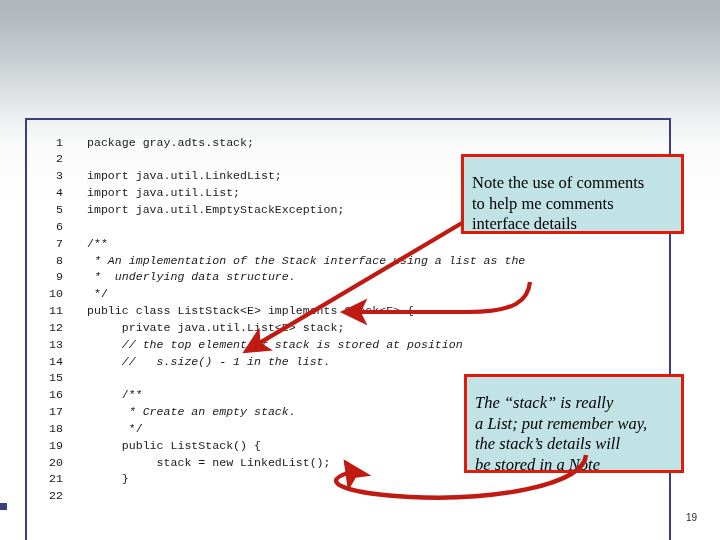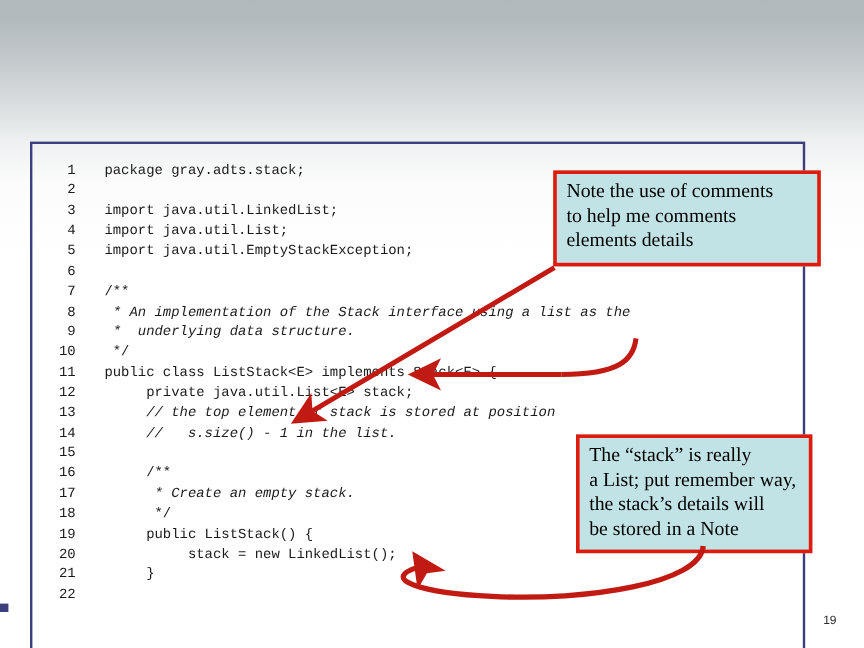--- a/index.html
+++ b/index.html
@@ -82,33 +82,35 @@
   
   .callout {
     position: absolute;
     background: #c2e3e6;
     border: 3px solid #e01b0c;
     box-sizing: border-box;
     font-family: "Liberation Serif", serif;
     font-size: 16.5px;
     line-height: 20.5px;
     color: #000000;
-    padding: 4px 7px 4px 8px;
+    padding: 16px 7px 4px 8px;
+    margin-top: 12px;
   }
   #callout-comments {
     left: 461px;
     top: 142px;
     width: 223px;
     height: 80px;
   }
   #callout-stack-is-list {
-    left: 480px;
+    left: 464px;
     top: 362px;
-    width: 197px;
+    width: 220px;
     height: 99px;
+    font-style: italic;
   }
   .callout span { display: block; white-space: nowrap; }
 
   
   #arrows {
     position: absolute;
     left: 0; top: 0;
     width: 720px; height: 540px;
     pointer-events: none;
   }
@@ -146,21 +148,21 @@
 <div id="slide">
 
 
   <div id="code-frame">
     <pre id="code-listing"><span class="code-line"><span class="ln">1</span><span class="gap"></span><span>package gray.adts.stack;</span></span><span class="code-line"><span class="ln">2</span><span class="gap"></span><span></span></span><span class="code-line"><span class="ln">3</span><span class="gap"></span><span>import java.util.LinkedList;</span></span><span class="code-line"><span class="ln">4</span><span class="gap"></span><span>import java.util.List;</span></span><span class="code-line"><span class="ln">5</span><span class="gap"></span><span>import java.util.EmptyStackException;</span></span><span class="code-line"><span class="ln">6</span><span class="gap"></span><span></span></span><span class="code-line"><span class="ln">7</span><span class="gap"></span><span>/**</span></span><span class="code-line"><span class="ln">8</span><span class="gap"></span><span class="com"> * An implementation of the Stack interface using a list as the</span></span><span class="code-line"><span class="ln">9</span><span class="gap"></span><span class="com"> *  underlying data structure.</span></span><span class="code-line"><span class="ln">10</span><span class="gap"></span><span> */</span></span><span class="code-line"><span class="ln">11</span><span class="gap"></span><span>public class ListStack&lt;E&gt; implements Stack&lt;E&gt; {</span></span><span class="code-line"><span class="ln">12</span><span class="gap"></span><span>     private java.util.List&lt;E&gt; stack;</span></span><span class="code-line"><span class="ln">13</span><span class="gap"></span><span class="com">     // the top element of stack is stored at position</span></span><span class="code-line"><span class="ln">14</span><span class="gap"></span><span class="com">     //   s.size() - 1 in the list.</span></span><span class="code-line"><span class="ln">15</span><span class="gap"></span><span></span></span><span class="code-line"><span class="ln">16</span><span class="gap"></span><span>     /**</span></span><span class="code-line"><span class="ln">17</span><span class="gap"></span><span class="com">      * Create an empty stack.</span></span><span class="code-line"><span class="ln">18</span><span class="gap"></span><span>      */</span></span><span class="code-line"><span class="ln">19</span><span class="gap"></span><span>     public ListStack() {</span></span><span class="code-line"><span class="ln">20</span><span class="gap"></span><span>          stack = new LinkedList();</span></span><span class="code-line"><span class="ln">21</span><span class="gap"></span><span>     }</span></span><span class="code-line"><span class="ln">22</span><span class="gap"></span><span></span></span></pre>
   </div>
 
   <div class="callout" id="callout-comments">
       <span>Note the use of comments</span>
       <span>to help me comments</span>
-      <span>elements details</span>
+      <span>interface details</span>
     </div>
 
   <div class="callout" id="callout-stack-is-list">
       <span>The “stack” is really</span>
       <span>a List; put remember way,</span>
       <span>the stack’s details will</span>
       <span>be stored in a Note</span>
     </div>
 
   <svg id="arrows" viewBox="0 0 720 540" xmlns="http://www.w3.org/2000/svg">

